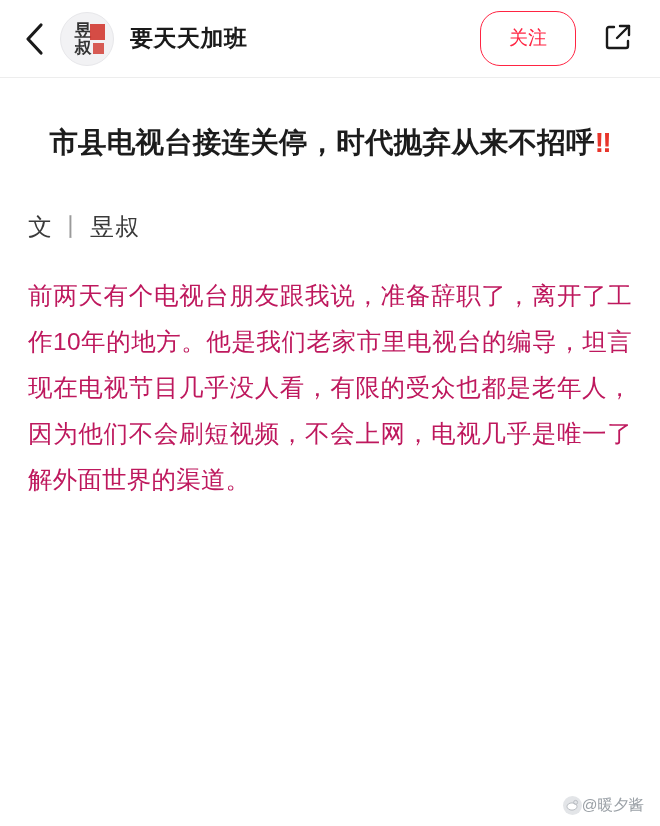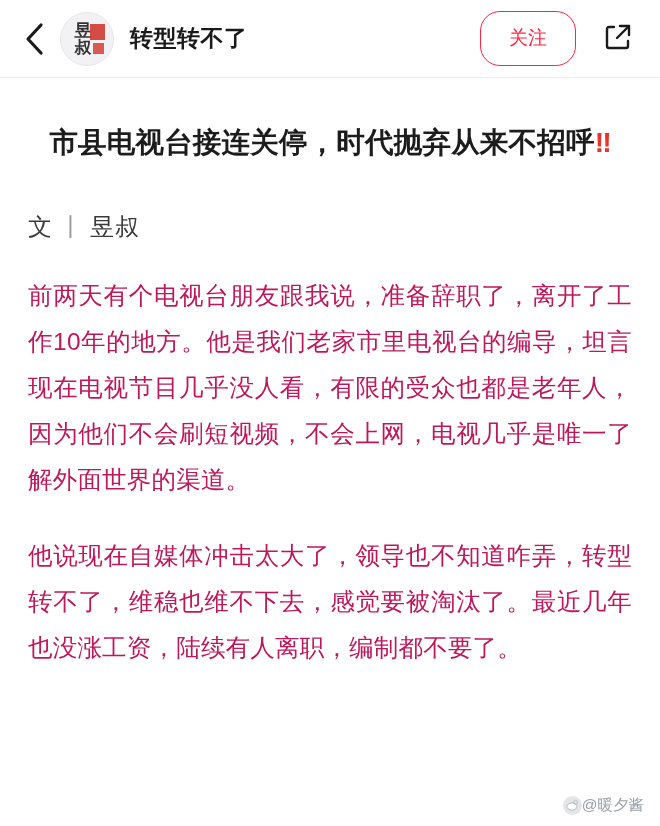--- a/index.html
+++ b/index.html
@@ -182,21 +182,21 @@
       </svg>
     </span>
   </div>
 
   <div class="avatar">
     <div class="avatar-text">昱<br>叔</div>
     <div class="avatar-seal"></div>
     <div class="avatar-seal2"></div>
   </div>
 
-  <div class="account-name">转型转不了</div>
+  <div class="account-name">要天天加班</div>
 
   <div class="header-spacer"></div>
 
   <button class="follow-btn">关注</button>
 
   <div class="share-btn">
     <span>
       <svg width="28" height="28" viewBox="0 0 28 28" fill="none" aria-hidden="true">
         <path d="M10 4 H5 A2 2 0 0 0 3 6 V23 A2 2 0 0 0 5 25 H22 A2 2 0 0 0 24 23 V18" stroke="#1a1a1a" stroke-width="2.4" stroke-linecap="round" stroke-linejoin="round"></path>
         <path d="M16 3 H25 V12" stroke="#1a1a1a" stroke-width="2.4" stroke-linecap="round" stroke-linejoin="round"></path>
@@ -208,21 +208,20 @@
 
 <div class="article">
 
   <h1 class="article-title"><span>市县电视台接连关停，时代抛弃从来不招呼</span><span class="title-bang">‼</span></h1>
 
   <div class="byline">
     <span>文</span><span class="sep">丨</span><span>昱叔</span>
   </div>
 
   <p class="para">前两天有个电视台朋友跟我说，准备辞职了，离开了工作10年的地方。他是我们老家市里电视台的编导，坦言现在电视节目几乎没人看，有限的受众也都是老年人，因为他们不会刷短视频，不会上网，电视几乎是唯一了解外面世界的渠道。</p>
-  <p class="para">他说现在自媒体冲击太大了，领导也不知道咋弄，转型转不了，维稳也维不下去，感觉要被淘汰了。最近几年也没涨工资，陆续有人离职，编制都不要了。</p>
 </div>
 
 <div class="watermark">
   <span class="wb-logo">
     <svg width="13" height="13" viewBox="0 0 13 13" aria-hidden="true">
       <ellipse cx="6" cy="7.5" rx="5" ry="3.6" fill="#ffffff" stroke="#b9bdc2" stroke-width="1"></ellipse>
       <circle cx="9.6" cy="3.4" r="2" fill="none" stroke="#b9bdc2" stroke-width="1"></circle>
     </svg>
   </span>
   <span>@暖夕酱</span>

